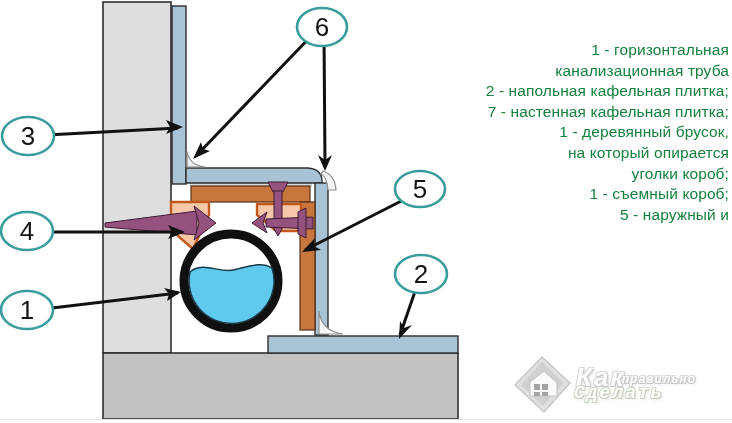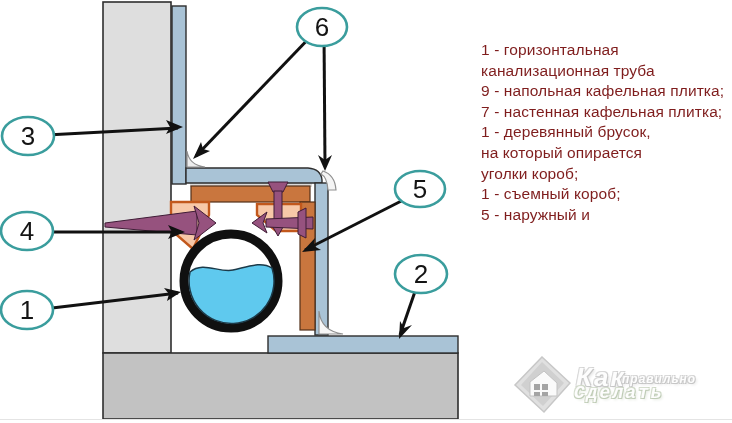--- a/index.html
+++ b/index.html
@@ -4,21 +4,21 @@
 <style>
   html,body{margin:0;padding:0;}
   body{
     width:732px;height:423px;position:relative;background:#ffffff;
     font-family:"Liberation Sans",sans-serif;overflow:hidden;
   }
   #diagram-svg{position:absolute;left:0;top:0;}
   svg text.callout-num{font:26px "Liberation Sans",sans-serif;fill:#141414;text-anchor:middle;}
   #legend{
     position:absolute;left:481px;top:40px;width:248px;
-    font-size:15.5px;line-height:20.6px;color:#7f1d1d;letter-spacing:0.1px;
+    font-size:15.5px;line-height:20.6px;color:#15803d;letter-spacing:0.1px;text-align:right;
   }
   #watermark{position:absolute;left:0;top:0;width:732px;height:360px;pointer-events:none;}
   .wm-word{
     position:absolute;font-style:italic;font-weight:bold;color:#fdfdfd;
     text-shadow:1px 1px 0 #c6c6c6,-1px -1px 0 #dadada,1px -1px 0 #d2d2d2,-1px 1px 0 #cccccc,2px 2px 3px #e2e2e2;
     white-space:nowrap;
   }
   #wm-kak{left:576px;top:362px;font-size:26px;letter-spacing:2px;}
   #wm-pravilno{left:622px;top:372px;font-size:12px;letter-spacing:1px;}
   #wm-sdelat{left:574px;top:383px;font-size:18px;letter-spacing:2px;
@@ -96,21 +96,21 @@
   <text class="callout-num" x="27" y="240">4</text>
   <text class="callout-num" x="27" y="319">1</text>
   <text class="callout-num" x="322" y="36">6</text>
   <text class="callout-num" x="420" y="198">5</text>
   <text class="callout-num" x="421" y="283">2</text>
 </svg>
 
 <div id="legend">
   <div>1 - горизонтальная</div>
   <div>канализационная труба</div>
-  <div>9 - напольная кафельная плитка;</div>
+  <div>2 - напольная кафельная плитка;</div>
   <div>7 - настенная кафельная плитка;</div>
   <div>1 - деревянный брусок,</div>
   <div>на который опирается</div>
   <div>уголки короб;</div>
   <div>1 - съемный короб;</div>
   <div>5 - наружный и</div>
 </div>
 
 <div id="watermark">
   <svg id="wm-logo" width="58" height="58" viewBox="0 0 58 58">

